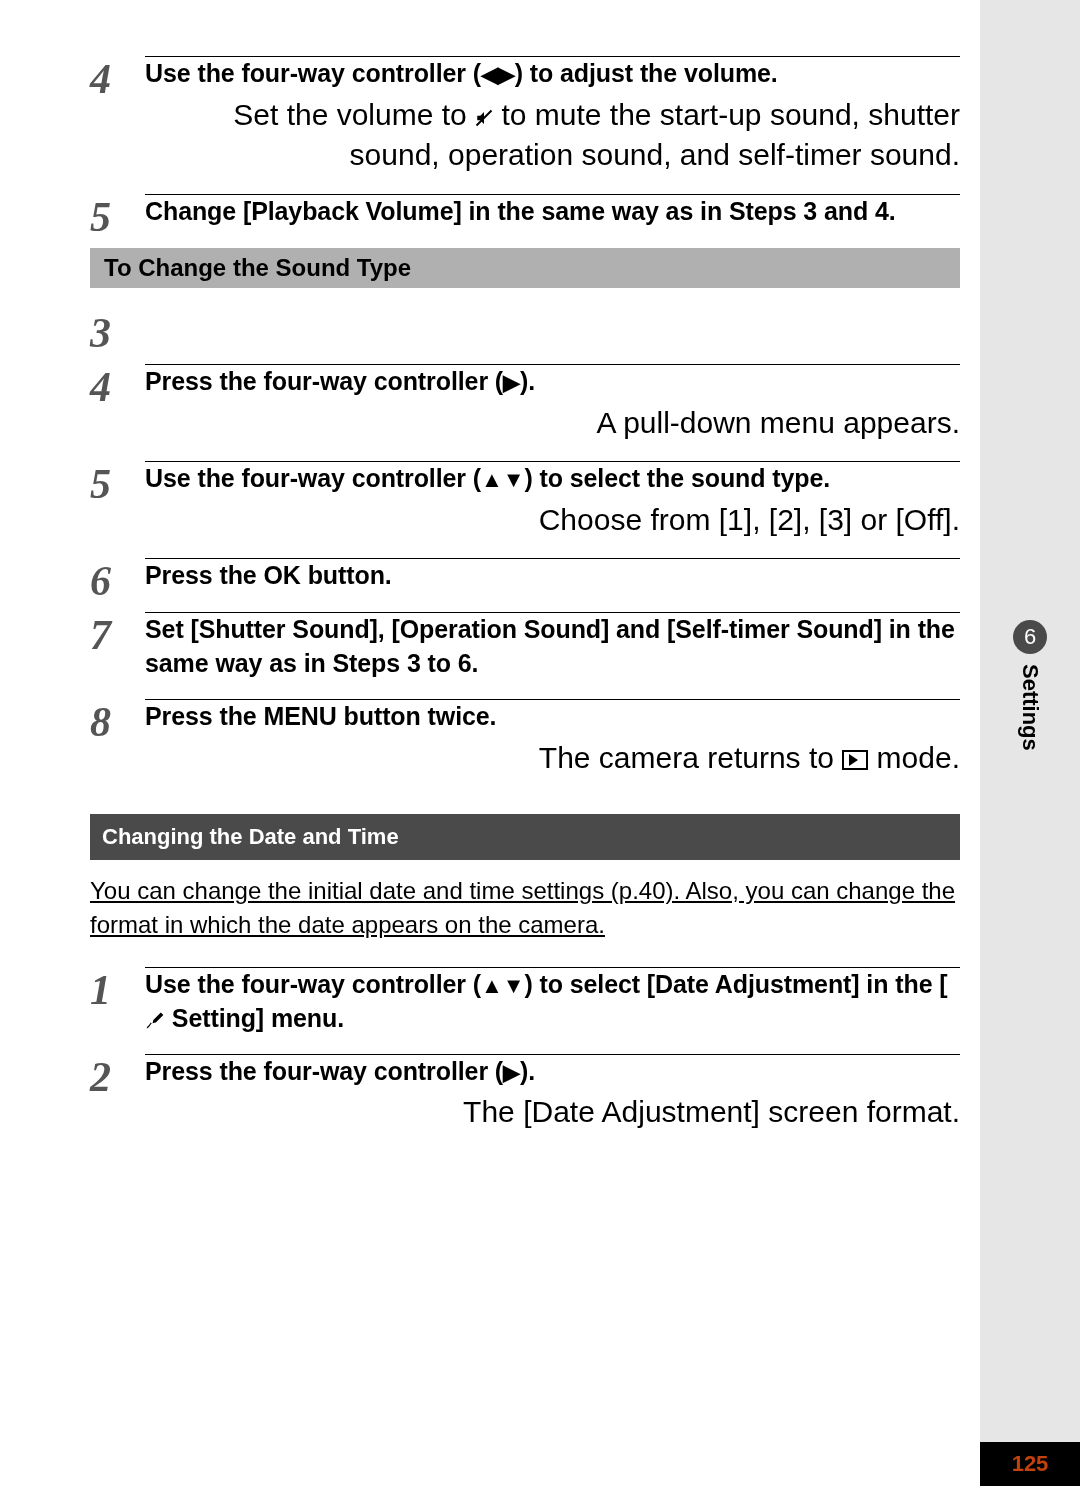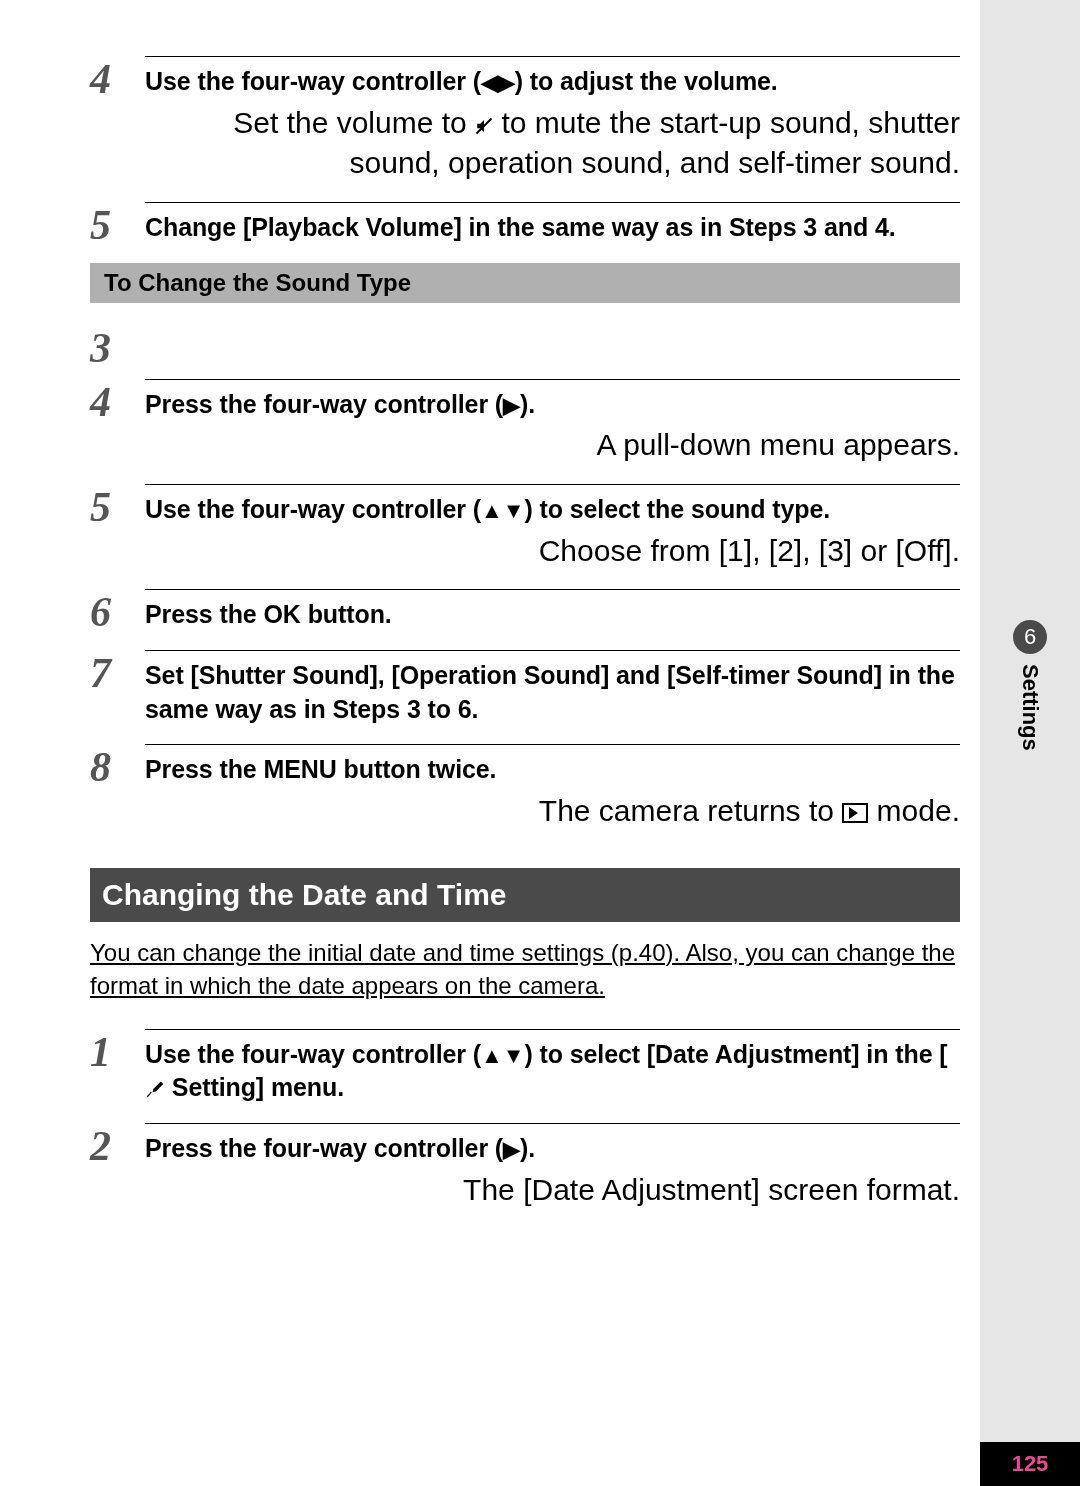--- a/index.html
+++ b/index.html
@@ -42,21 +42,21 @@
     font-style: italic;
     font-weight: bold;
     font-size: 42px;
     color: #555;
     line-height: 1;
     padding-top: 2px;
   }
   .step-body {
     flex: 1;
     border-top: 1px solid #000;
-    padding-top: 8px;
+    padding-top: 0;
     padding-bottom: 8px;
   }
   .step-title {
     font-weight: bold;
     font-size: 25px;
     line-height: 1.35;
     letter-spacing: -0.1px;
   }
   .step-desc {
     font-size: 30px;
@@ -69,21 +69,21 @@
     font-weight: bold;
     font-size: 24px;
     padding: 6px 14px;
     margin-top: 10px;
     margin-bottom: 16px;
   }
   .section-title-bar {
     background: #4a4a4a;
     color: #fff;
     font-weight: bold;
-    font-size: 30px;
+    font-size: 22px;
     padding: 10px 12px;
     margin-top: 28px;
     margin-bottom: 14px;
   }
   .section-intro {
     font-size: 24px;
     line-height: 1.4;
     margin-bottom: 20px;
     text-decoration: underline;
   }
@@ -155,21 +155,21 @@
     margin-top: 10px;
   }
   
   .page-num-box {
     position: absolute;
     right: 0;
     bottom: 0;
     width: 100px;
     height: 44px;
     background: #000;
-    color: #ec4899;
+    color: #c2410c;
     font-weight: bold;
     font-size: 22px;
     text-align: center;
     line-height: 44px;
   }
 </style>
 </head>
 <body>
 
 <div class="page-outer">

